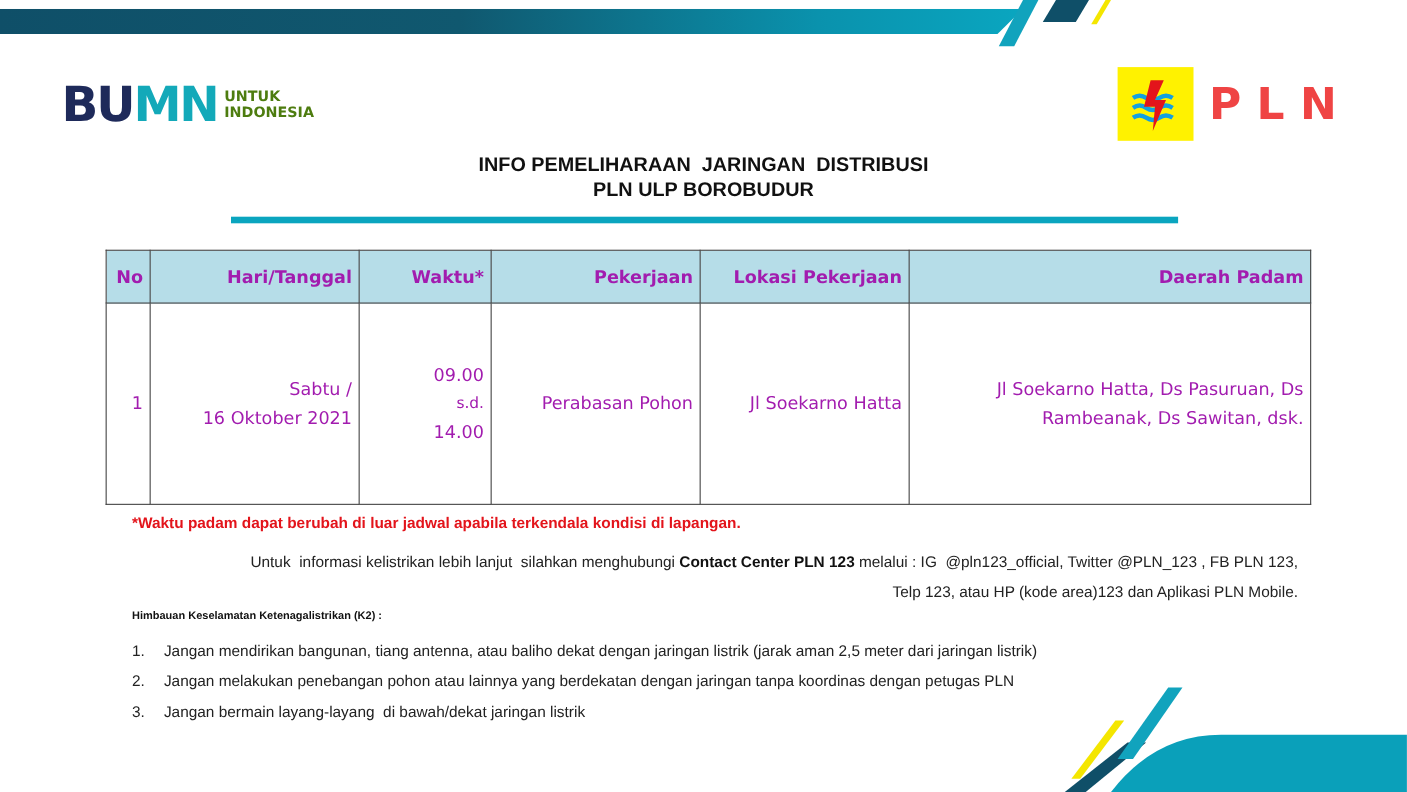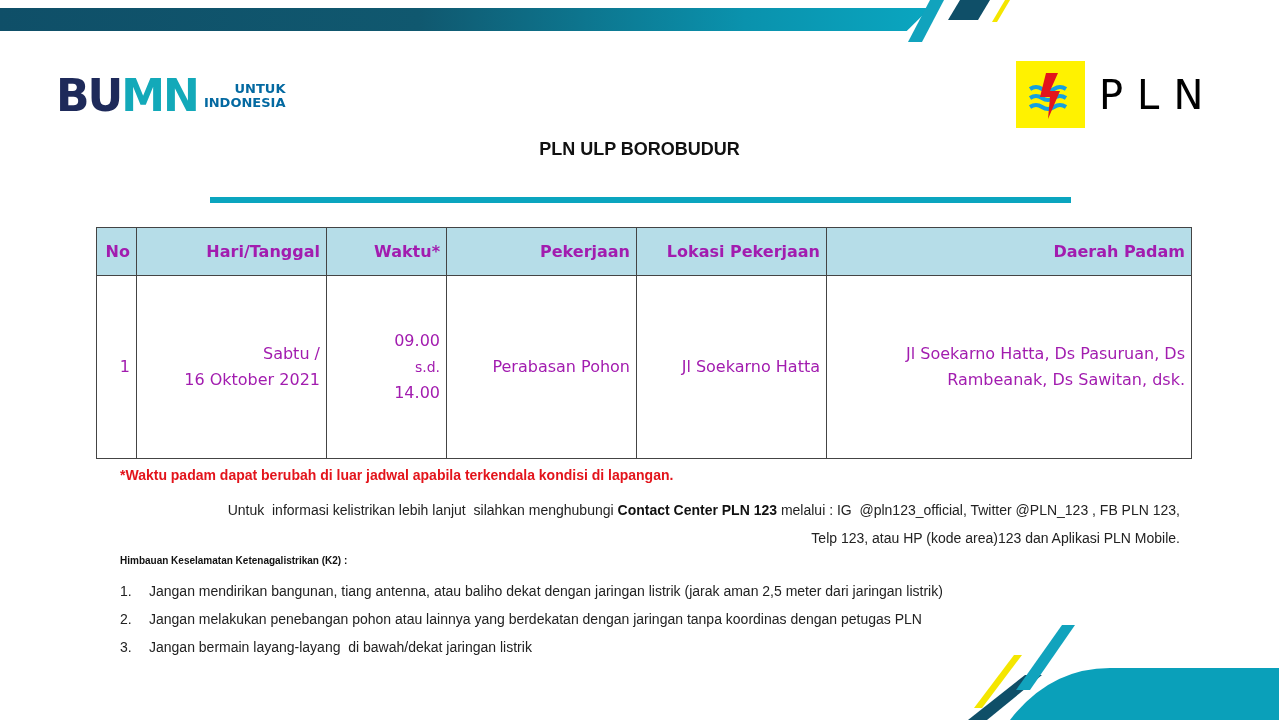--- a/index.html
+++ b/index.html
@@ -6,24 +6,24 @@
   body{width:1279px;height:720px;position:relative;overflow:hidden;background:#ffffff;font-family:"Liberation Sans",sans-serif;color:#1a1a1a;}
   .abs{position:absolute;}
   
   .top-bar{left:0;top:8px;width:930px;height:23px;background:linear-gradient(90deg,#0f4f68 0%,#10586f 45%,#0a92ad 80%,#0aa6c0 100%);clip-path:polygon(0 0,100% 0,97.5% 100%,0 100%);}
   .deco{position:absolute;}
   
   .bumn{left:56px;top:74px;display:flex;align-items:center;gap:6px;}
   .bumn-mark{font-family:"DejaVu Sans",sans-serif;font-weight:bold;font-size:44px;letter-spacing:-2px;line-height:44px;}
   .bumn-mark .b{color:#1e2a5a;}
   .bumn-mark .m{color:#13a9b9;}
-  .bumn-text{font-family:"DejaVu Sans",sans-serif;font-weight:bold;font-size:13px;line-height:14px;color:#0369a1;text-align:right;}
+  .bumn-text{font-family:"DejaVu Sans",sans-serif;font-weight:bold;font-size:13px;line-height:14px;color:#4d7c0f;}
   .pln{left:1016px;top:61px;display:flex;align-items:center;gap:14px;}
   .pln-box{width:69px;height:67px;background:#fff200;position:relative;}
-  .pln-text{font-family:"DejaVu Sans",sans-serif;font-weight:normal;font-size:40px;color:#000000;letter-spacing:14px;}
+  .pln-text{font-family:"DejaVu Sans",sans-serif;font-weight:bold;font-size:40px;color:#ef4444;letter-spacing:14px;}
   
   .title{left:0;width:1279px;top:138px;text-align:center;font-weight:bold;font-size:18px;line-height:23px;color:#111;}
   .title-rule{left:210px;top:197px;width:861px;height:6px;background:#0aa5bf;}
   
   table.sched{position:absolute;left:96px;top:227px;border-collapse:collapse;font-family:"DejaVu Sans",sans-serif;}
   table.sched th,table.sched td{border:1.5px solid #444;text-align:right;vertical-align:middle;font-size:16px;padding:0 6px;color:#a21caf;}
   table.sched th{background:#b6dde8;height:47px;font-weight:bold;}
   table.sched td{height:182px;line-height:26px;}
   .sd{font-size:14px;}
   
@@ -59,20 +59,21 @@
       <path d="M14 28 q6 -4 12 0 t12 0 t12 0" stroke="#13a0e0" stroke-width="4" fill="none"></path>
       <path d="M14 37 q6 -4 12 0 t12 0 t12 0" stroke="#13a0e0" stroke-width="4" fill="none"></path>
       <path d="M14 46 q6 -4 12 0 t12 0 t12 0" stroke="#13a0e0" stroke-width="4" fill="none"></path>
       <polygon points="30,12 42,12 34,30 44,30 32,58 34,36 24,36" fill="#e3141b"></polygon>
     </svg>
   </div>
   <div class="pln-text">PLN</div>
 </div>
 
 <div class="abs title">
+  <div style="white-space:pre;">INFO PEMELIHARAAN  JARINGAN  DISTRIBUSI</div>
   <div>PLN ULP BOROBUDUR</div>
 </div>
 <div class="abs title-rule"></div>
 
 <table class="sched">
   <thead>
     <tr>
       <th style="width:27px">No</th>
       <th style="width:177px">Hari/Tanggal</th>
       <th style="width:107px">Waktu*</th>

